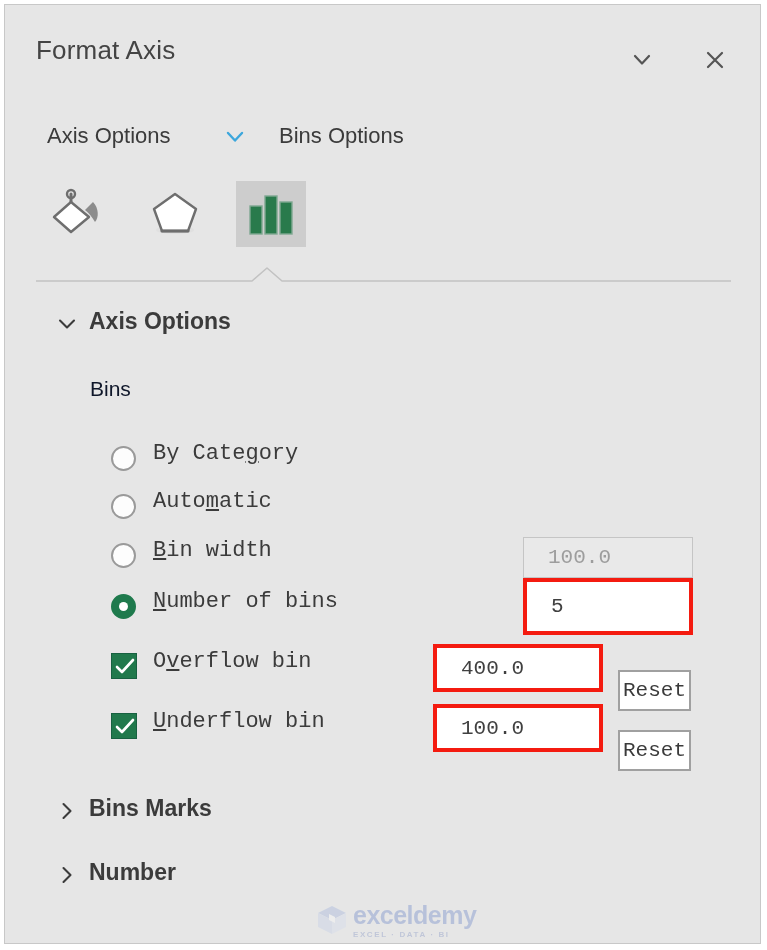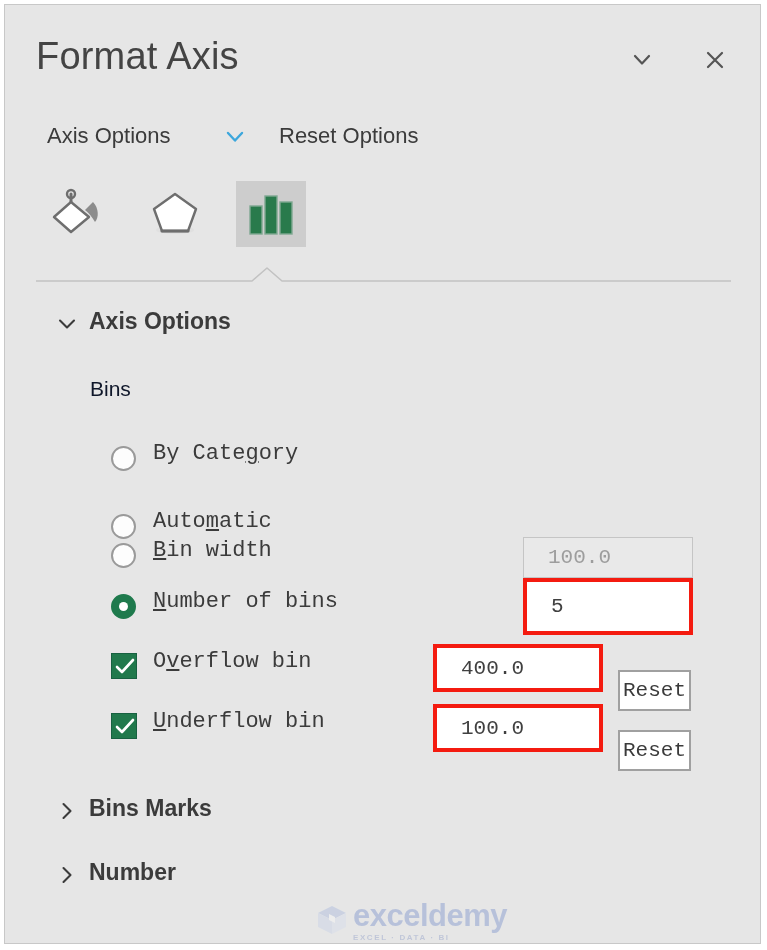--- a/index.html
+++ b/index.html
@@ -30,21 +30,21 @@
   .pane-header {
     position: absolute;
     left: 0; top: 0;
     width: 100%;
     height: 100px;
   }
   .pane-title {
     position: absolute;
     left: 31px;
     top: 30px;
-    font-size: 38px;
+    font-size: 26px;
     font-weight: 400;
     color: #444444;
     letter-spacing: 0.2px;
     white-space: nowrap;
   }
   .hdr-btn {
     position: absolute;
     width: 34px;
     height: 34px;
     top: 38px;
@@ -152,21 +152,21 @@
 
   
   .row {
     position: absolute;
     left: 0;
     height: 44px;
     width: 100%;
     font-family: Liberation Mono, monospace;
   }
   .row-bycategory { top: 435px; }
-  .row-automatic  { top: 483px; margin-top: 20px; }
+  .row-automatic  { top: 483px; }
   .row-binwidth   { top: 532px; }
   .row-numbins    { top: 583px; }
   .row-overflow   { top: 643px; }
   .row-underflow  { top: 703px; }
 
   .radio {
     position: absolute;
     left: 106px;
     top: 6px;
     width: 25px;
@@ -291,21 +291,21 @@
     top: 896px;
     width: 155px;
     height: 42px;
     opacity: 0.30;
     display: flex;
     align-items: center;
   }
   .wm-cube { flex: 0 0 auto; margin-right: 4px; }
   .wm-text { position: relative; top: -1px; }
   .wm-name {
-    font-size: 31px;
+    font-size: 25px;
     font-weight: bold;
     color: #4f6fc0;
     letter-spacing: -0.5px;
     line-height: 1;
   }
   .wm-tag {
     font-size: 8px;
     font-weight: bold;
     color: #6a7fbb;
     letter-spacing: 1.6px;
@@ -334,21 +334,21 @@
     </div>
   </div>
 
   <div class="opt-tabs">
     <div class="opt-tab axis">Axis Options</div>
     <div class="axis-caret">
       <svg width="22" height="16" viewBox="0 0 22 16">
         <path d="M4 4 L11 11.5 L18 4" fill="none" stroke="#3da7dc" stroke-width="2.4" stroke-linecap="round" stroke-linejoin="round"></path>
       </svg>
     </div>
-    <div class="opt-tab text">Reset Options</div>
+    <div class="opt-tab text">Bins Options</div>
   </div>
 
   <div class="icon-strip">
 
     <div class="icon-tab fill">
       <svg width="58" height="56" viewBox="0 0 58 56">
         <path d="M44 16 C50 22 50 32 46 36 C43 31 40 27 36 24 Z" fill="#8c8c8c"></path>
         <path d="M22 8 L22 18" stroke="#6e6e6e" stroke-width="3" stroke-linecap="round" fill="none"></path>
         <circle cx="22" cy="8" r="4" fill="none" stroke="#6e6e6e" stroke-width="2.4"></circle>
         <path d="M22 16 L40 31 L22 46 L5 31 Z" fill="#ffffff" stroke="#6e6e6e" stroke-width="2.4" stroke-linejoin="round"></path>

